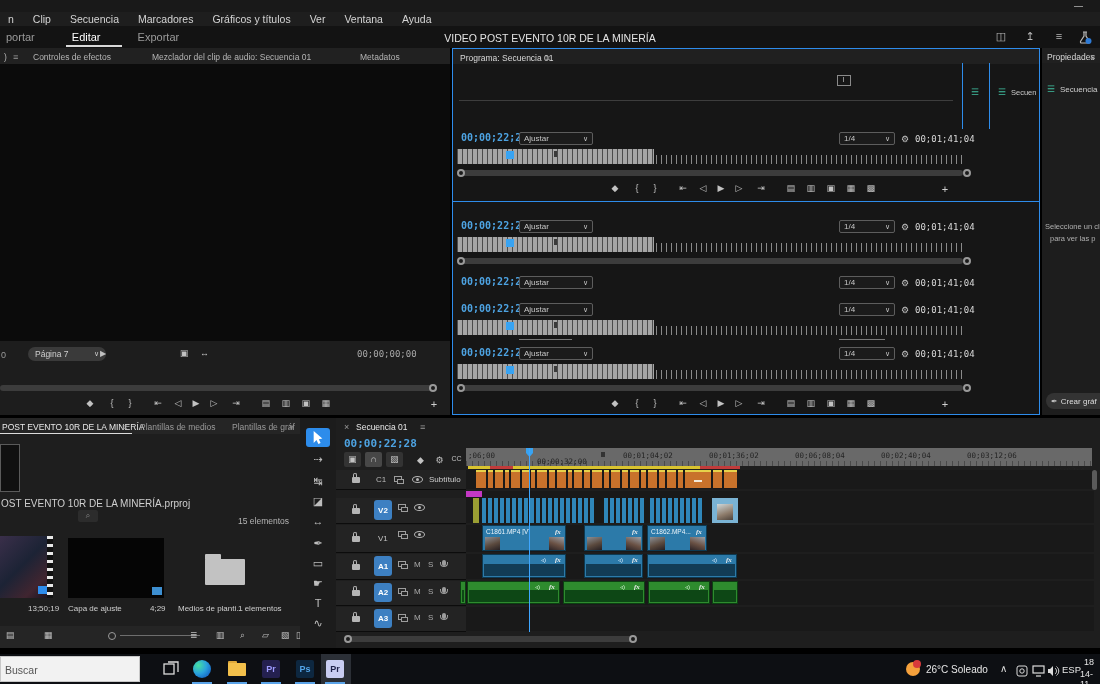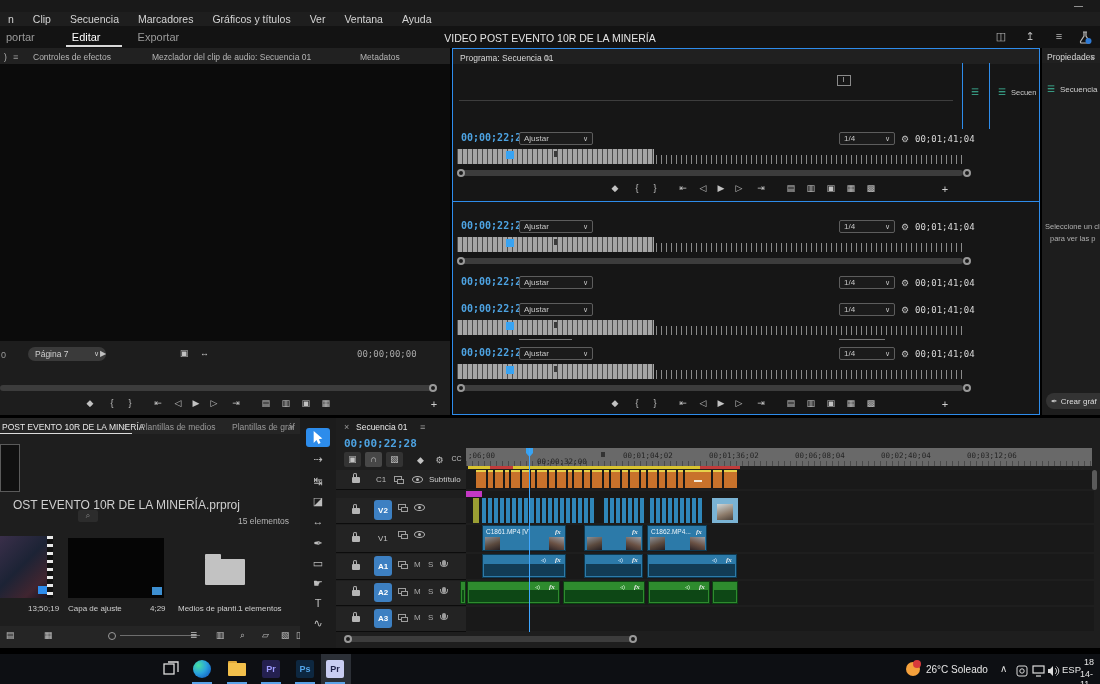--- a/index.html
+++ b/index.html
@@ -243,21 +243,21 @@
   <div class="abs" id="project" style="left:0;top:418px;width:300px;height:230px;background:#222;overflow:hidden">
       <div style="position: absolute; left: 0px; top: 0px; width: 300px; height: 16px; background: rgb(37, 37, 37);"></div>
       <div style="position: absolute; left: 2px; top: 4px; color: rgb(232, 232, 232); font-size: 8.5px; white-space: nowrap;">POST EVENTO 10R DE LA MINERÍA</div>
       <div style="position: absolute; left: 122px; top: 4px; color: rgb(154, 154, 154); font-size: 9px;">≡</div>
       <div style="position: absolute; left: 0px; top: 15px; width: 132px; height: 1px; background: rgb(220, 220, 220);"></div>
       <div style="position: absolute; left: 140px; top: 4px; color: rgb(154, 154, 154); font-size: 8.5px;">Plantillas de medios</div>
       <div style="position: absolute; left: 232px; top: 4px; color: rgb(154, 154, 154); font-size: 8.5px;">Plantillas de gráf</div>
       <div style="position: absolute; left: 289px; top: 4px; color: rgb(154, 154, 154); font-size: 8.5px;">»</div>
       <div style="position: absolute; left: 0px; top: 16px; width: 300px; height: 192px; background: rgb(30, 30, 30);"></div>
       <div style="position: absolute; left: 0px; top: 26px; width: 18px; height: 46px; background: rgb(16, 16, 16); border: 1px solid rgb(90, 90, 90);"></div>
-      <div style="position: absolute; left: 1px; top: 80px; color: rgb(207, 207, 207); font-size: 12px; white-space: nowrap; margin-left: 12px;">OST EVENTO 10R DE LA MINERÍA.prproj</div>
+      <div style="position: absolute; left: 1px; top: 80px; color: rgb(207, 207, 207); font-size: 10px; white-space: nowrap;">OST EVENTO 10R DE LA MINERÍA.prproj</div>
       <div style="position: absolute; left: 78px; top: 92px; width: 20px; height: 12px; background: rgb(44, 44, 44); border-radius: 2px; text-align: center; color: rgb(154, 154, 154); font-size: 8px; line-height: 12px;"><span>⌕</span></div>
       <div style="position: absolute; left: 238px; top: 98px; color: rgb(181, 181, 181); font-size: 8.5px; white-space: nowrap;">15 elementos</div>
       <div style="position: absolute; left: 0px; top: 118px; width: 53px; height: 62px; background: linear-gradient(135deg, rgb(58, 47, 74) 0%, rgb(28, 35, 53) 45%, rgb(64, 37, 48) 75%, rgb(20, 16, 28) 100%);">
         <div style="position: absolute; left: 47px; top: 0px; width: 6px; height: 62px; background: repeating-linear-gradient(rgb(232, 232, 232) 0px, rgb(232, 232, 232) 3px, rgb(17, 17, 17) 3px, rgb(17, 17, 17) 8px);"></div>
         <div style="position: absolute; left: 38px; top: 50px; width: 9px; height: 8px; background: rgb(45, 140, 235);"></div>
       </div>
       <div style="position: absolute; left: 68px; top: 120px; width: 96px; height: 60px; background: rgb(5, 5, 5);">
         <div style="position: absolute; left: 84px; top: 49px; width: 10px; height: 8px; background: rgb(61, 143, 209);"></div>
       </div>
       <div style="position: absolute; left: 205px; top: 136px; width: 40px; height: 32px;">
@@ -487,20 +487,23 @@
       </div>
       <div style="position: absolute; left: 190px; top: 30px; width: 7px; height: 9px; background: rgb(56, 163, 242); clip-path: polygon(0px 0px, 100% 0px, 100% 55%, 50% 100%, 0px 55%);"></div>
       <div style="position: absolute; left: 193px; top: 30px; width: 1px; height: 184px; background: rgb(62, 166, 255);"></div>
       <div class="sbtrack" style="position: absolute; left: 12px; top: 218px; width: 285px; height: 6px;"></div>
       <div class="knob" style="position: absolute; left: 8px; top: 217px; width: 8px; height: 8px;"></div>
       <div class="knob" style="position: absolute; left: 293px; top: 217px; width: 8px; height: 8px;"></div>
       <div style="position: absolute; left: 756px; top: 52px; width: 5px; height: 20px; background: rgb(90, 90, 90); border-radius: 3px;"></div>
     </div>
 
   <div class="abs" id="taskbar" style="left:0;top:654px;width:1100px;height:30px;background:#0d0f13">
+      <div style="position: absolute; left: 0px; top: 2px; width: 140px; height: 26px; background: rgb(242, 242, 242); border: 1px solid rgb(200, 200, 200); box-sizing: border-box; display: flex; align-items: center;">
+        <div style="position: absolute; left: 4px; top: 7px; color: rgb(85, 85, 85); font-size: 10.5px;">Buscar</div>
+      </div>
       <div style="position: absolute; left: 163px; top: 7px; width: 16px; height: 16px;"><svg width="16" height="16" viewBox="0 0 16 16">
           <rect x="1" y="3" width="10" height="10" fill="none" stroke="#dcdcdc" stroke-width="1.3"></rect>
           <path d="M5 1h10v10" fill="none" stroke="#dcdcdc" stroke-width="1.3"></path>
         </svg></div>
       <div style="position: absolute; left: 193px; top: 6px; width: 18px; height: 18px; border-radius: 50%; background: radial-gradient(circle at 30% 30%, rgb(69, 224, 160) 0%, rgb(42, 163, 221) 45%, rgb(22, 104, 199) 80%);"></div>
       <div style="position: absolute; left: 192px; top: 28px; width: 20px; height: 2px; background: rgb(90, 163, 232);"></div>
       <div style="position: absolute; left: 228px; top: 7px; width: 18px; height: 15px;">
         <div style="position: absolute; left: 0px; top: 0px; width: 9px; height: 4px; background: rgb(223, 168, 58); border-radius: 1px;"></div>
         <div style="position: absolute; left: 0px; top: 2px; width: 18px; height: 13px; background: rgb(243, 192, 75); border-radius: 1px;"></div>
       </div>

